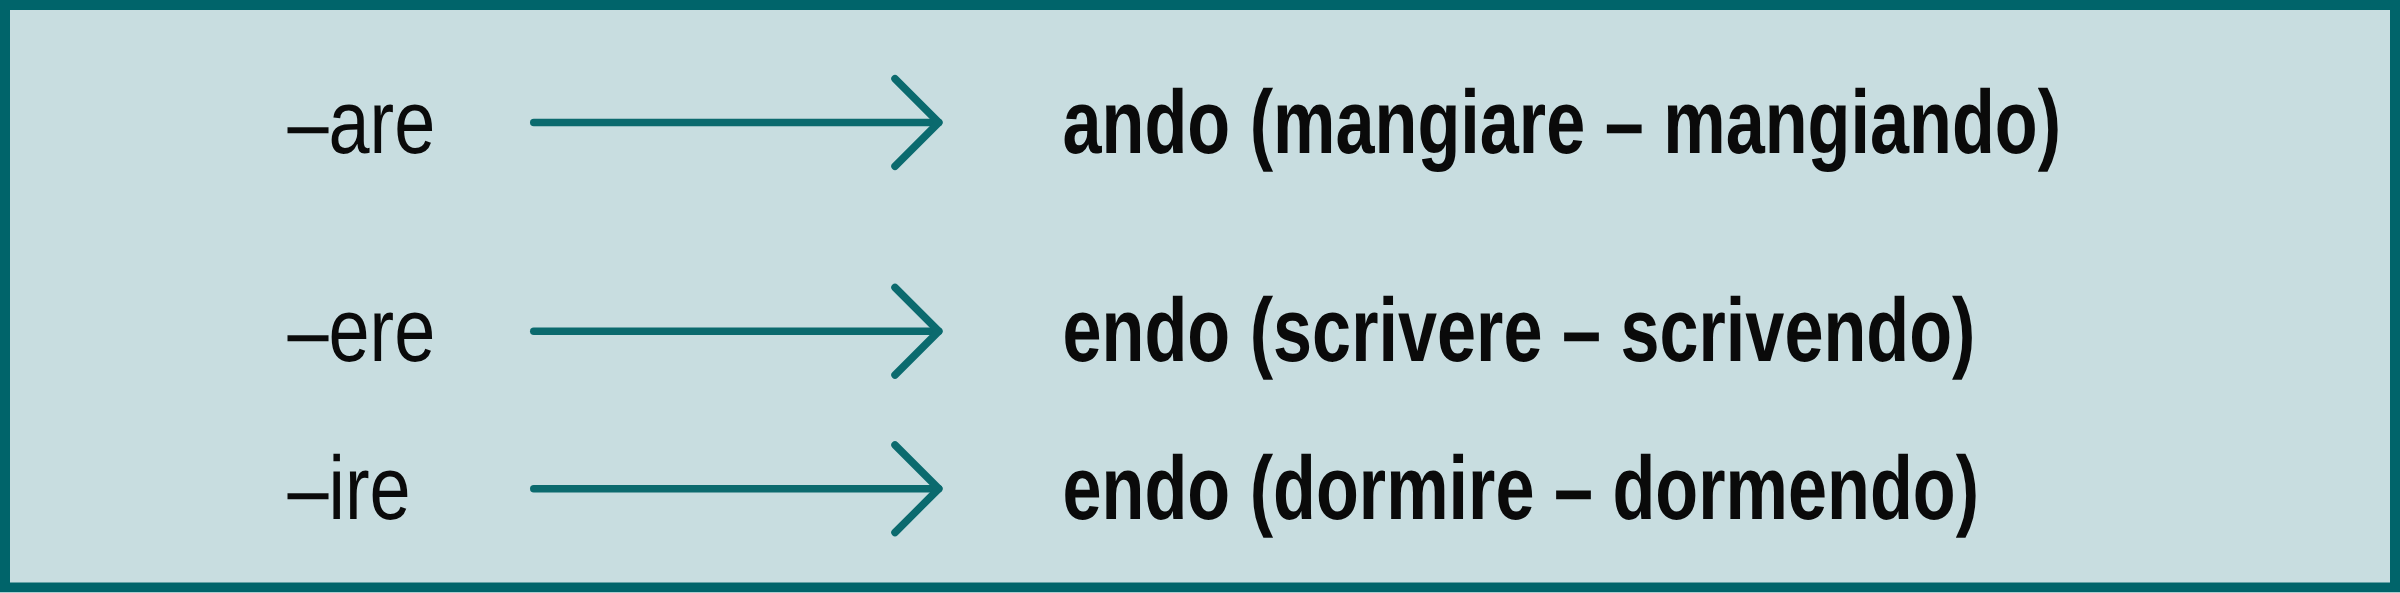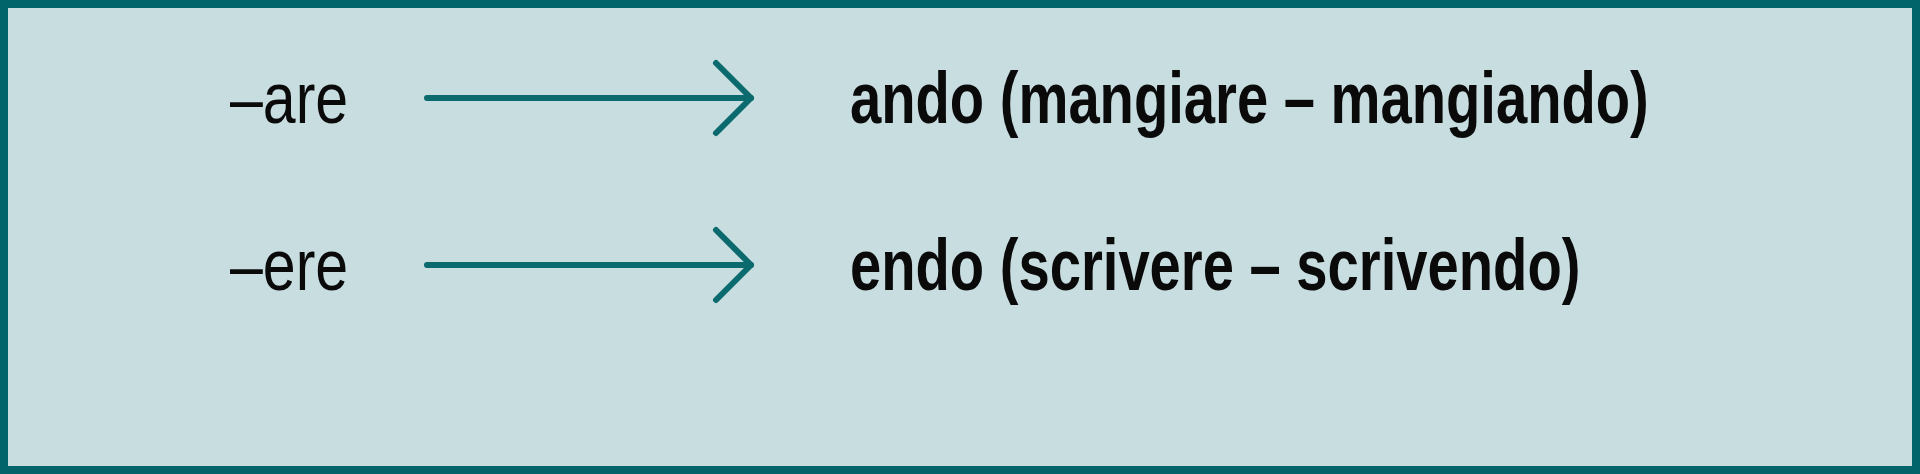--- a/index.html
+++ b/index.html
@@ -86,14 +86,24 @@
     <span class="ending">–ere</span>
     <span class="arrow">
       <svg viewBox="0 0 334 90" fill="none" stroke="currentColor" stroke-width="6" stroke-linecap="round" stroke-linejoin="round">
         <line x1="4" y1="45" x2="328" y2="45"></line>
         <polyline points="293,10 328,45 293,80"></polyline>
       </svg>
     </span>
     <span class="result">endo (scrivere – scrivendo)</span>
   </div>
 
+  <div class="row row-3">
+    <span class="ending">–ire</span>
+    <span class="arrow">
+      <svg viewBox="0 0 334 90" fill="none" stroke="currentColor" stroke-width="6" stroke-linecap="round" stroke-linejoin="round">
+        <line x1="4" y1="45" x2="328" y2="45"></line>
+        <polyline points="293,10 328,45 293,80"></polyline>
+      </svg>
+    </span>
+    <span class="result">endo (dormire – dormendo)</span>
+  </div>
 
 </div>
 
 </body></html>

